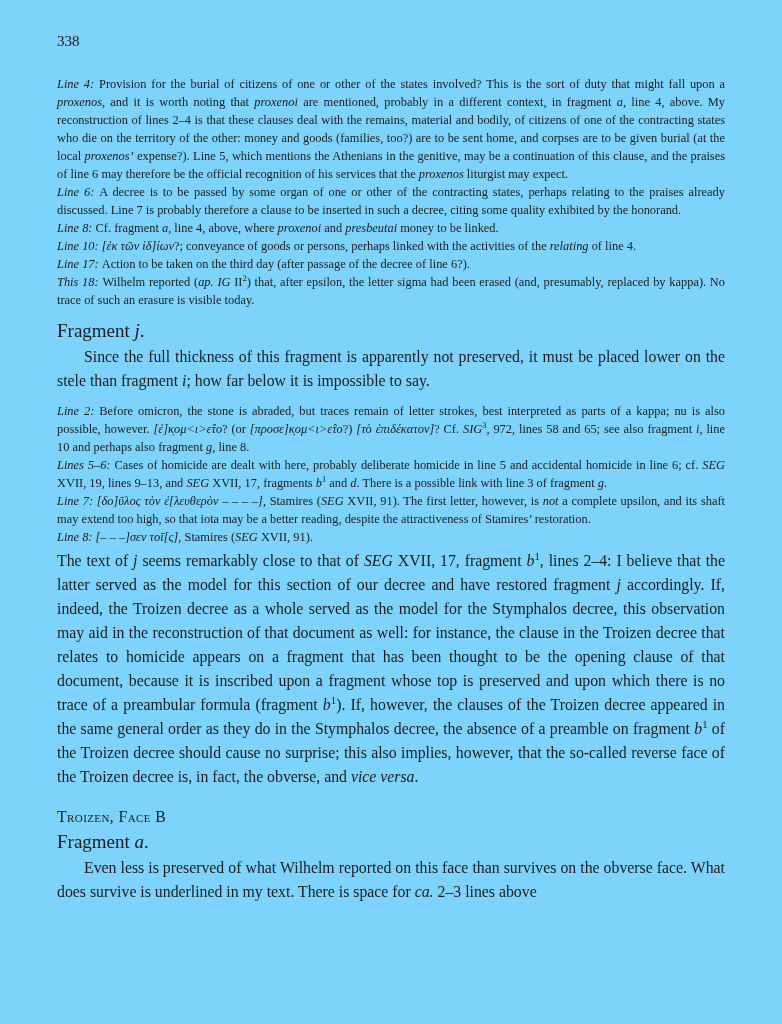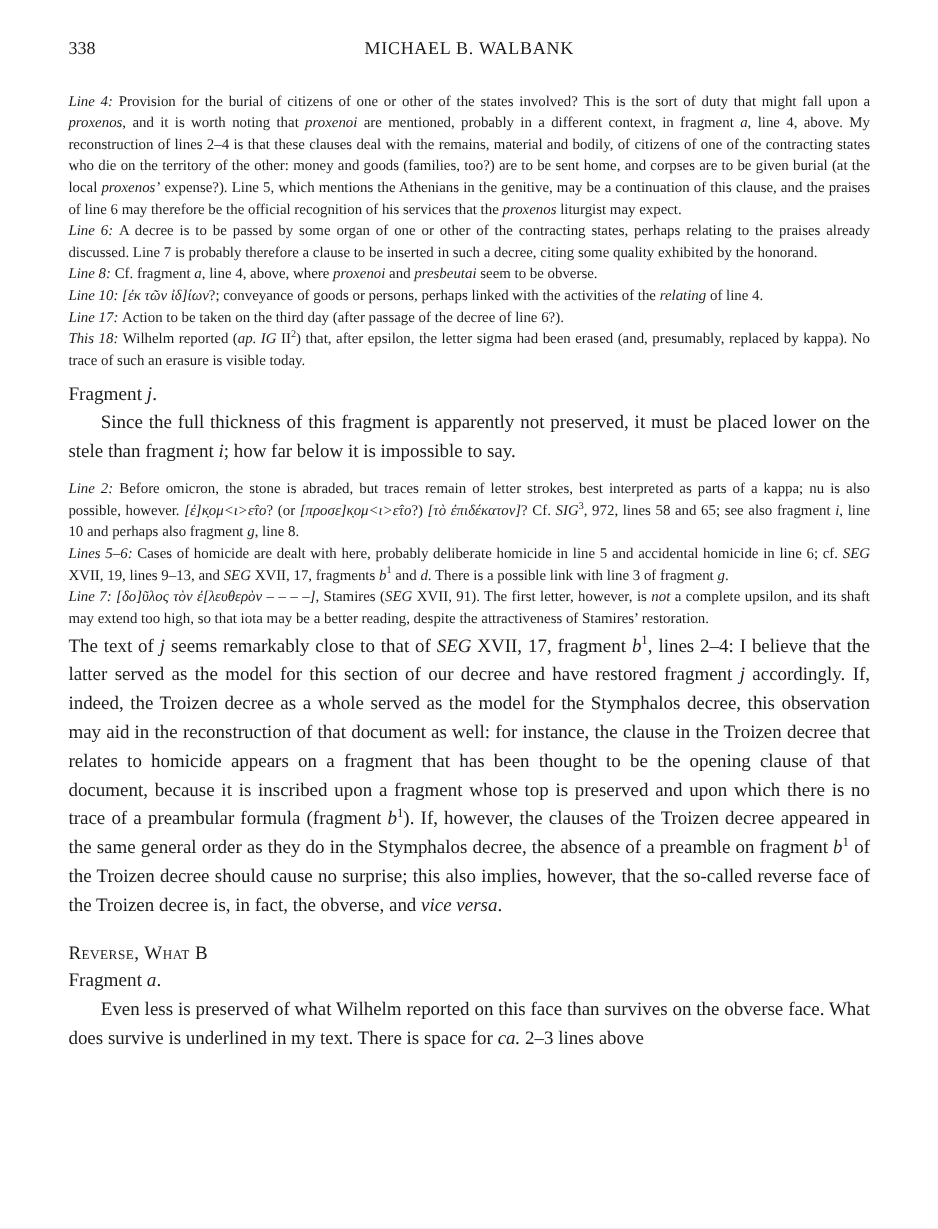--- a/index.html
+++ b/index.html
@@ -1,68 +1,68 @@
 <!DOCTYPE html>
 <html><head>
 <meta charset="utf-8">
 <style>
   html,body{margin:0;padding:0;background:#d9d9d6;}
   .sheet{
-    width:782px;height:1024px;margin:0 auto;background:#ffffff;color:#1b1b1b;
+    width:782px;height:1024px;margin:0 auto;background:#7dd3fc;color:#1b1b1b;
     box-sizing:border-box;padding:33px 57px 0 57px;overflow:hidden;
     font-family:"Liberation Serif","DejaVu Serif",serif;
   }
   .page-header{position:relative;height:20px;margin-bottom:22px;font-size:15px;}
   .page-number{position:absolute;left:0;top:0;}
   .running-head{display:block;text-align:center;letter-spacing:0.6px;}
   .notes p{font-size:12.4px;line-height:18px;text-align:justify;margin:0;}
   .bodytext{font-size:15.8px;line-height:24px;text-align:justify;margin:0;}
   .indent{text-indent:27px;}
-  .frag-heading{font-size:16px;margin:0;}
+  .frag-heading{font-size:19px;margin:0;}
   .sc{font-variant:small-caps;letter-spacing:0.4px;}
   .it{font-style:italic;}
   sup{font-size:68%;line-height:0;vertical-align:super;}
   #frag-j-heading{margin-top:11px;}
   #frag-j-intro{margin-top:3px;}
   #notes-frag-j{margin-top:9px;}
   #discussion{margin-top:3px;}
   #reverse-heading{margin-top:19px;font-size:15.8px;}
   #frag-a-heading{margin-top:5px;}
   #frag-a-intro{margin-top:3px;}
 </style>
 </head>
 <body>
 
 <div class="sheet">
 
   <header class="page-header">
     <span class="page-number">338</span>
-    <span class="running-head">MICHAEL B. WALBANK</span>
   </header>
 
   <section class="notes">
     <p><span class="it">Line 4: </span><span>Provision for the burial of citizens of one or other of the states involved? This is the sort of duty that might fall upon a </span><span class="it">proxenos</span><span>, and it is worth noting that </span><span class="it">proxenoi</span><span> are mentioned, probably in a different context, in fragment </span><span class="it">a</span><span>, line 4, above. My reconstruction of lines 2–4 is that these clauses deal with the remains, material and bodily, of citizens of one of the contracting states who die on the territory of the other: money and goods (families, too?) are to be sent home, and corpses are to be given burial (at the local </span><span class="it">proxenos’</span><span> expense?). Line 5, which mentions the Athenians in the genitive, may be a continuation of this clause, and the praises of line 6 may therefore be the official recognition of his services that the </span><span class="it">proxenos</span><span> liturgist may expect.</span></p>
     <p><span class="it">Line 6: </span><span>A decree is to be passed by some organ of one or other of the contracting states, perhaps relating to the praises already discussed. Line 7 is probably therefore a clause to be inserted in such a decree, citing some quality exhibited by the honorand.</span></p>
-    <p><span class="it">Line 8: </span><span>Cf. fragment </span><span class="it">a</span><span>, line 4, above, where </span><span class="it">proxenoi</span><span> and </span><span class="it">presbeutai</span><span> seem to be obverse.</span></p>
+    <p><span class="it">Line 8: </span><span>Cf. fragment </span><span class="it">a</span><span>, line 4, above, where </span><span class="it">proxenoi</span><span> and </span><span class="it">presbeutai</span><span> money to be linked.</span></p>
     <p><span class="it">Line 10: </span><span class="it">[ἐκ τῶν ἰδ]ίων</span><span>?; conveyance of goods or persons, perhaps linked with the activities of the </span><span class="it">relating</span><span> of line 4.</span></p>
     <p><span class="it">Line 17: </span><span>Action to be taken on the third day (after passage of the decree of line 6?).</span></p>
     <p><span class="it">This 18: </span><span>Wilhelm reported (</span><span class="it">ap. IG</span><span> II</span><sup>2</sup><span>) that, after epsilon, the letter sigma had been erased (and, presumably, replaced by kappa). No trace of such an erasure is visible today.</span></p>
   </section>
 
   <p id="frag-j-heading" class="frag-heading"><span>Fragment </span><span class="it">j</span><span>.</span></p>
 
   <p id="frag-j-intro" class="bodytext indent"><span>Since the full thickness of this fragment is apparently not preserved, it must be placed lower on the stele than fragment </span><span class="it">i</span><span>; how far below it is impossible to say.</span></p>
 
   <section id="notes-frag-j" class="notes">
     <p><span class="it">Line 2: </span><span>Before omicron, the stone is abraded, but traces remain of letter strokes, best interpreted as parts of a kappa; nu is also possible, however. </span><span class="it">[ἐ]κ̣ομ&lt;ι&gt;ε̂το</span><span>? (or </span><span class="it">[προσε]κ̣ομ&lt;ι&gt;ε̂το</span><span>?) </span><span class="it">[τὸ ἐπιδέκατον]</span><span>? Cf. </span><span class="it">SIG</span><sup>3</sup><span>, 972, lines 58 and 65; see also fragment </span><span class="it">i</span><span>, line 10 and perhaps also fragment </span><span class="it">g</span><span>, line 8.</span></p>
     <p><span class="it">Lines 5–6: </span><span>Cases of homicide are dealt with here, probably deliberate homicide in line 5 and accidental homicide in line 6; cf. </span><span class="it">SEG</span><span> XVII, 19, lines 9–13, and </span><span class="it">SEG</span><span> XVII, 17, fragments </span><span class="it">b</span><sup>1</sup><span> and </span><span class="it">d</span><span>. There is a possible link with line 3 of fragment </span><span class="it">g</span><span>.</span></p>
     <p><span class="it">Line 7: </span><span class="it">[δο]ῦλος τὸν ἐ[λευθερὸν – – – –]</span><span>, Stamires (</span><span class="it">SEG</span><span> XVII, 91). The first letter, however, is </span><span class="it">not</span><span> a complete upsilon, and its shaft may extend too high, so that iota may be a better reading, despite the attractiveness of Stamires’ restoration.</span></p>
+    <p><span class="it">Line 8: </span><span class="it">[– – –]σεν τοῖ[ς]</span><span>, Stamires (</span><span class="it">SEG</span><span> XVII, 91).</span></p>
   </section>
 
   <p id="discussion" class="bodytext"><span>The text of </span><span class="it">j</span><span> seems remarkably close to that of </span><span class="it">SEG</span><span> XVII, 17, fragment </span><span class="it">b</span><sup>1</sup><span>, lines 2–4: I believe that the latter served as the model for this section of our decree and have restored fragment </span><span class="it">j</span><span> accordingly. If, indeed, the Troizen decree as a whole served as the model for the Stymphalos decree, this observation may aid in the reconstruction of that document as well: for instance, the clause in the Troizen decree that relates to homicide appears on a fragment that has been thought to be the opening clause of that document, because it is inscribed upon a fragment whose top is preserved and upon which there is no trace of a preambular formula (fragment </span><span class="it">b</span><sup>1</sup><span>). If, however, the clauses of the Troizen decree appeared in the same general order as they do in the Stymphalos decree, the absence of a preamble on fragment </span><span class="it">b</span><sup>1</sup><span> of the Troizen decree should cause no surprise; this also implies, however, that the so-called reverse face of the Troizen decree is, in fact, the obverse, and </span><span class="it">vice versa</span><span>.</span></p>
 
-  <p id="reverse-heading" class="frag-heading"><span class="sc">Reverse, What B</span></p>
+  <p id="reverse-heading" class="frag-heading"><span class="sc">Troizen, Face B</span></p>
 
   <p id="frag-a-heading" class="frag-heading"><span>Fragment </span><span class="it">a</span><span>.</span></p>
 
   <p id="frag-a-intro" class="bodytext indent"><span>Even less is preserved of what Wilhelm reported on this face than survives on the obverse face. What does survive is underlined in my text. There is space for </span><span class="it">ca.</span><span> 2–3 lines above</span></p>
 
 </div>
 
 </body></html>

